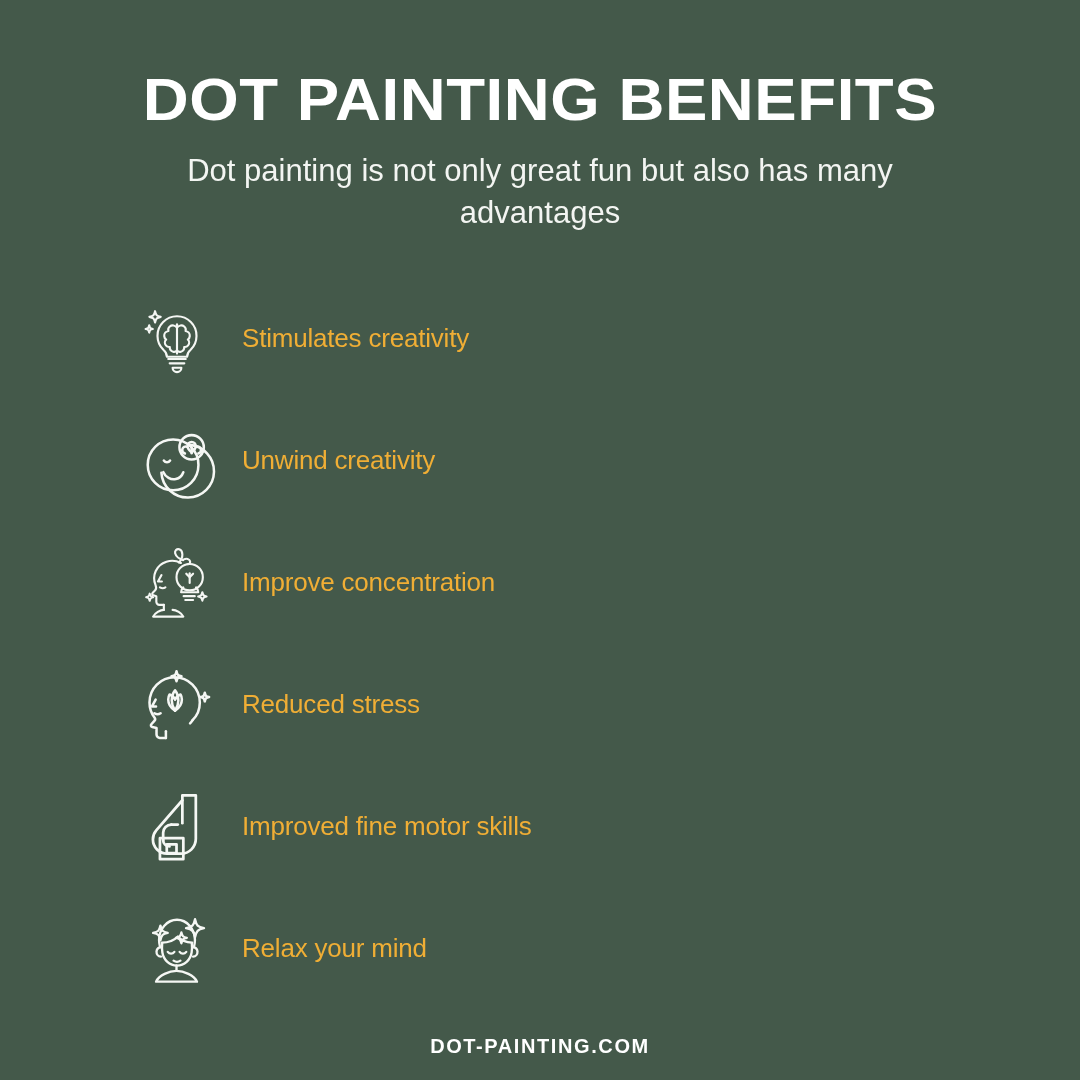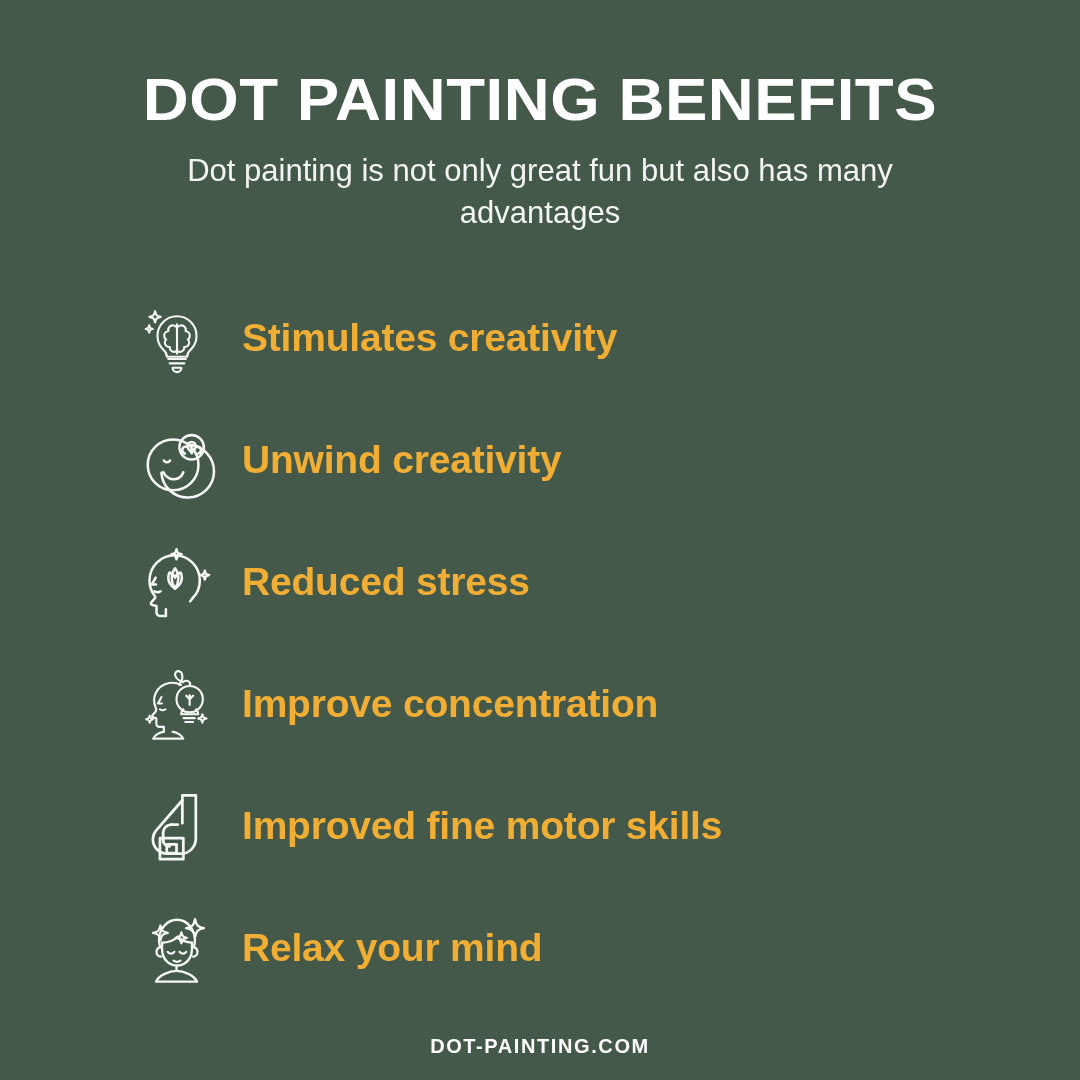--- a/index.html
+++ b/index.html
@@ -73,22 +73,22 @@
     align-items: center;
     justify-content: center;
   }
   .benefit-icon svg {
     width: 78px;
     height: 78px;
     display: block;
   }
   .benefit-label {
     font-family: "Liberation Sans", sans-serif;
-    font-size: 39px;
-    font-weight: 700;
+    font-size: 26px;
+    font-weight: 400;
     color: #f0ae35;
     letter-spacing: -0.2px;
     margin-left: 26px;
     white-space: nowrap;
   }
 
   
   .footer {
     position: absolute;
     left: 0;
@@ -140,38 +140,20 @@
           <path d="M26.5 40.5c1.6 2.4 4.8 2.4 6.4 0"></path>
           <path d="M26 52.5c2.4 5.2 7.6 8.2 12.8 7 3.6-.8 6.4-3.5 7.7-7"></path>
           <circle cx="55" cy="27" r="12.5"></circle>
           <path d="M55 21.5c2.4 0 4.2 2 4.2 4.4 0 2.6-1.9 4.4-4.2 6.2-2.3-1.8-4.2-3.6-4.2-6.2 0-2.4 1.8-4.4 4.2-4.4Z"></path>
           <path d="M55 27.5v5.5"></path>
           <path d="M50.5 26.5c-2.3-.8-4.4.3-5 2.3-.5 1.9.6 3.8 2.6 4.5"></path>
           <path d="M59.5 26.5c2.3-.8 4.4.3 5 2.3.5 1.9-.6 3.8-2.6 4.5"></path>
         </svg>
       </span>
       <span class="benefit-label">Unwind creativity</span>
-    </div>
-
-    <div class="benefit-row">
-      <span class="benefit-icon">
-        <svg viewBox="0 0 80 80" fill="none" stroke="#f5f7f4" stroke-width="2.6" stroke-linecap="round" stroke-linejoin="round">
-          <path d="M56 56.5c4.6-4.6 7.4-11 7.4-18.1C63.4 24 51.9 12.5 37.6 12.5S11.8 24 11.8 38.4c0 5.8 1.9 11.2 5.1 15.5.9 1.2 1 2.2.1 3.2l-3.3 3.7c-.9 1-.4 2.6.9 2.9l4.4 1v6.7c0 1.9 1.5 3.4 3.4 3.4h6.2"></path>
-          <path d="M18.5 42.5h-4.2l3.8-7"></path>
-          <path d="M16.8 49.5c2 1.3 4.5 1.3 6.4 0"></path>
-          <path d="M28.6 74.8V68"></path>
-          <path d="M56 56.5c-.8 1.2-1.6 2.3-2.6 3.3"></path>
-          <path d="M38 46.8c-4.4-2.8-7-7-7-11.4 0-1.9.5-3.7 1.4-5.2 2.6 1 4.6 2.8 5.6 5.2"></path>
-          <path d="M38 46.8c4.4-2.8 7-7 7-11.4 0-1.9-.5-3.7-1.4-5.2-2.6 1-4.6 2.8-5.6 5.2"></path>
-          <path d="M38 46.8c-2.4-3.6-3.4-7.2-3.4-10.5 0-4 1.3-7.7 3.4-10.3 2.1 2.6 3.4 6.3 3.4 10.3 0 3.3-1 6.9-3.4 10.5Z"></path>
-          <path d="M39.5 6.5c.8 3.7 1.4 4.3 5.1 5.1-3.7.8-4.3 1.4-5.1 5.1-.8-3.7-1.4-4.3-5.1-5.1 3.7-.8 4.3-1.4 5.1-5.1Z"></path>
-          <path d="M68.5 28.5c.7 3.2 1.2 3.7 4.4 4.4-3.2.7-3.7 1.2-4.4 4.4-.7-3.2-1.2-3.7-4.4-4.4 3.2-.7 3.7-1.2 4.4-4.4Z"></path>
-        </svg>
-      </span>
-      <span class="benefit-label">Reduced stress</span>
     </div>
 
     <div class="benefit-row">
       <span class="benefit-icon">
         <svg viewBox="0 0 80 80" fill="none" stroke="#f5f7f4" stroke-width="2.2" stroke-linecap="round" stroke-linejoin="round">
           <path d="M44 20.5c-9.5-5-21.5-1.2-25.8 8.2-2.2 4.8-2 10.1-.2 14.5 1 2.5.9 4.2-.6 5.6l-2.3 2.2c-.9.9-.6 2.3.6 2.7l3.1 1v5.6c0 1.7 1.4 3.1 3.1 3.1h4.6"></path>
           <path d="M26.5 63.4v5.2"></path>
           <path d="M26.5 68.6c-3.6 0-9.3 3.3-11 6.9h31c-1.7-3.6-7.4-6.9-11-6.9"></path>
           <path d="M24.5 39.5h-4l3.6-6.6"></path>
           <path d="M22.5 45.5c1.8 1.1 3.9 1.1 5.6 0"></path>
@@ -184,20 +166,38 @@
           <path d="M53 35l-3.5-3.5M53 35l3.5-3.5"></path>
           <path d="M66 50.5c.7 3.1 1.2 3.6 4.3 4.3-3.1.7-3.6 1.2-4.3 4.3-.7-3.1-1.2-3.6-4.3-4.3 3.1-.7 3.6-1.2 4.3-4.3Z"></path>
           <path d="M12 52c.6 2.6 1 3 3.6 3.6-2.6.6-3 1-3.6 3.6-.6-2.6-1-3-3.6-3.6 2.6-.6 3-1 3.6-3.6Z"></path>
         </svg>
       </span>
       <span class="benefit-label">Improve concentration</span>
     </div>
 
     <div class="benefit-row">
       <span class="benefit-icon">
+        <svg viewBox="0 0 80 80" fill="none" stroke="#f5f7f4" stroke-width="2.6" stroke-linecap="round" stroke-linejoin="round">
+          <path d="M56 56.5c4.6-4.6 7.4-11 7.4-18.1C63.4 24 51.9 12.5 37.6 12.5S11.8 24 11.8 38.4c0 5.8 1.9 11.2 5.1 15.5.9 1.2 1 2.2.1 3.2l-3.3 3.7c-.9 1-.4 2.6.9 2.9l4.4 1v6.7c0 1.9 1.5 3.4 3.4 3.4h6.2"></path>
+          <path d="M18.5 42.5h-4.2l3.8-7"></path>
+          <path d="M16.8 49.5c2 1.3 4.5 1.3 6.4 0"></path>
+          <path d="M28.6 74.8V68"></path>
+          <path d="M56 56.5c-.8 1.2-1.6 2.3-2.6 3.3"></path>
+          <path d="M38 46.8c-4.4-2.8-7-7-7-11.4 0-1.9.5-3.7 1.4-5.2 2.6 1 4.6 2.8 5.6 5.2"></path>
+          <path d="M38 46.8c4.4-2.8 7-7 7-11.4 0-1.9-.5-3.7-1.4-5.2-2.6 1-4.6 2.8-5.6 5.2"></path>
+          <path d="M38 46.8c-2.4-3.6-3.4-7.2-3.4-10.5 0-4 1.3-7.7 3.4-10.3 2.1 2.6 3.4 6.3 3.4 10.3 0 3.3-1 6.9-3.4 10.5Z"></path>
+          <path d="M39.5 6.5c.8 3.7 1.4 4.3 5.1 5.1-3.7.8-4.3 1.4-5.1 5.1-.8-3.7-1.4-4.3-5.1-5.1 3.7-.8 4.3-1.4 5.1-5.1Z"></path>
+          <path d="M68.5 28.5c.7 3.2 1.2 3.7 4.4 4.4-3.2.7-3.7 1.2-4.4 4.4-.7-3.2-1.2-3.7-4.4-4.4 3.2-.7 3.7-1.2 4.4-4.4Z"></path>
+        </svg>
+      </span>
+      <span class="benefit-label">Reduced stress</span>
+    </div>
+
+    <div class="benefit-row">
+      <span class="benefit-icon">
         <svg viewBox="0 0 80 80" fill="none" stroke="#f5f7f4" stroke-width="2.8" stroke-linecap="round" stroke-linejoin="round">
           <path d="M45.5 8.5h13.8v44.7c0 8.4-6.8 15.2-15.2 15.2H29.8c-8 0-14.5-6.5-14.5-14.5 0-3.4 1.2-6.7 3.4-9.3L45.5 13.6V8.5Z"></path>
           <path d="M45.5 13.6v23.5"></path>
           <path d="M34.2 38.5c-4.6 0-8.4 3.8-8.4 8.4v7.6"></path>
           <path d="M34.2 38.5h6.6"></path>
           <path d="M25.8 54.5c0 3.6 2.9 6.5 6.5 6.5"></path>
           <rect x="22.5" y="52.5" width="24" height="21.5"></rect>
           <rect x="29.5" y="58.8" width="10" height="9"></rect>
         </svg>
       </span>

